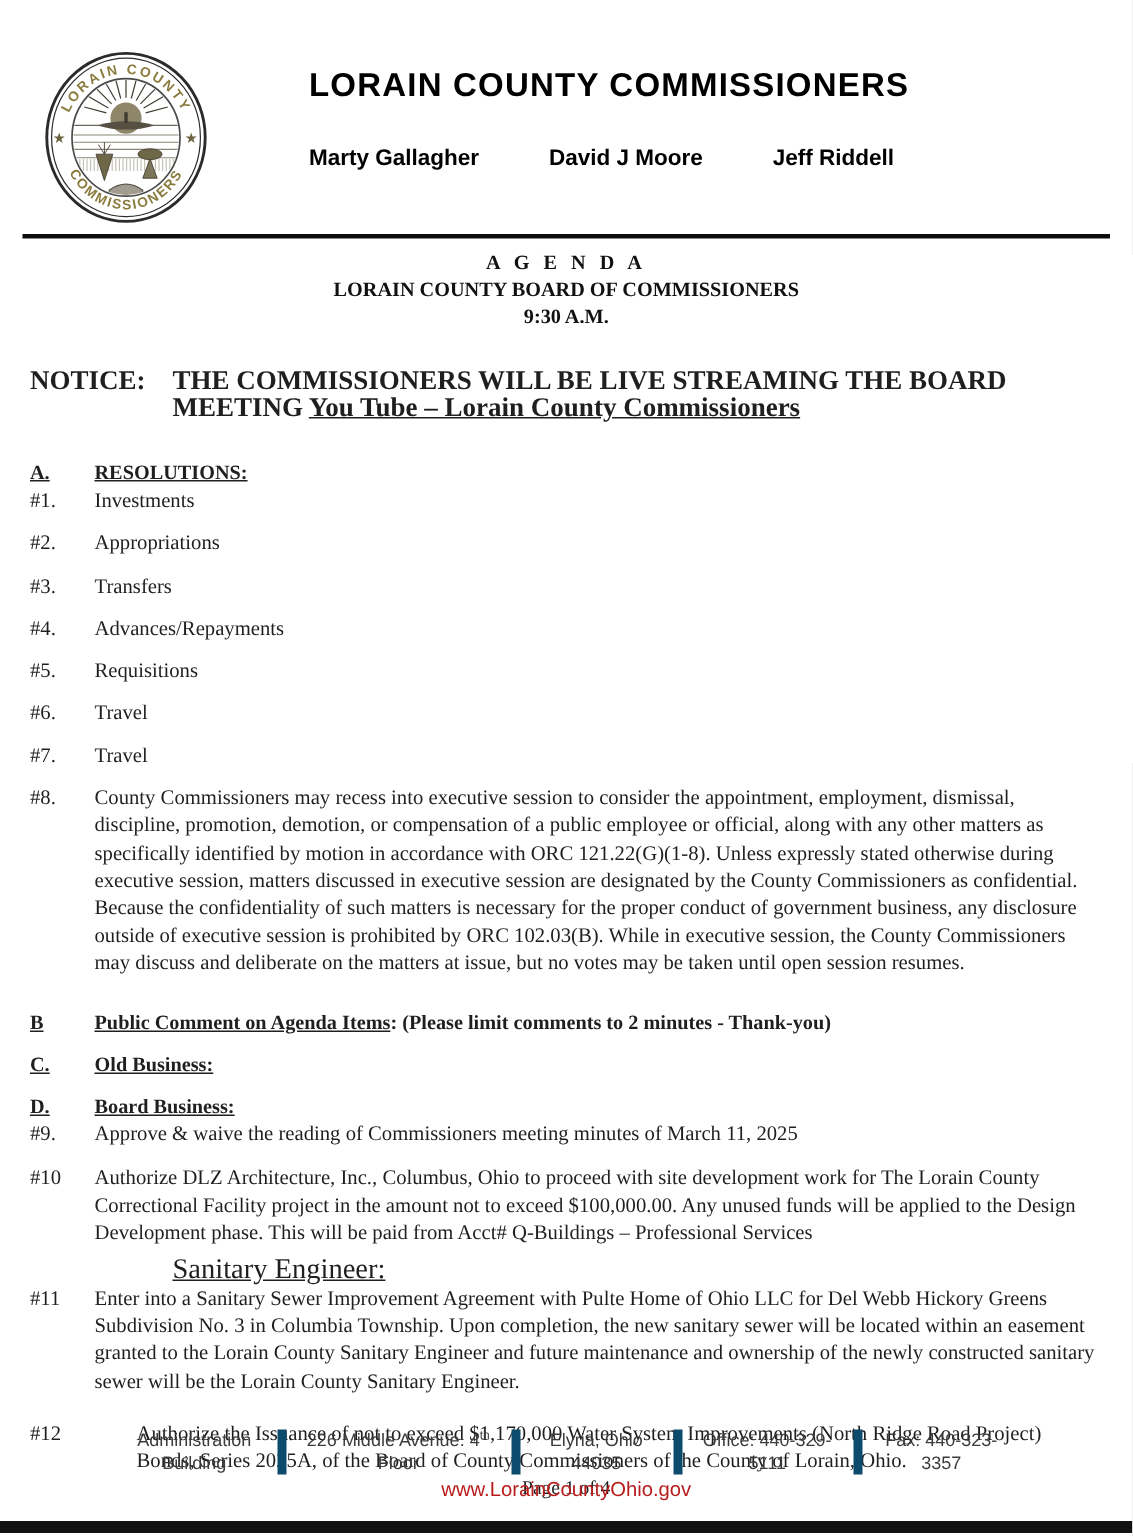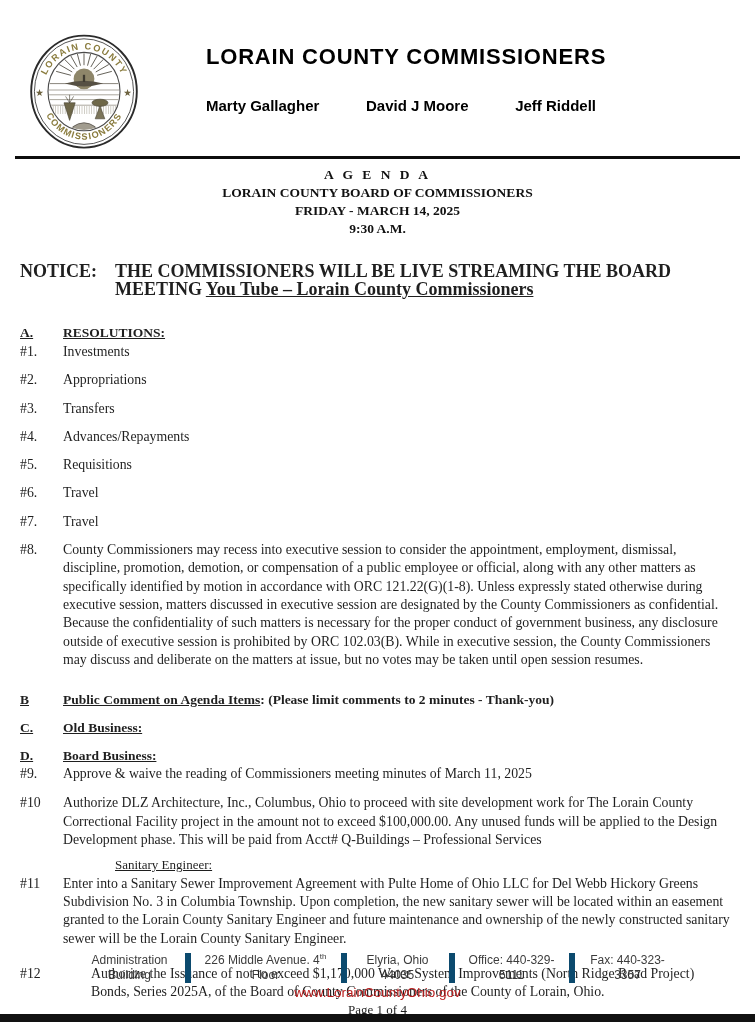--- a/index.html
+++ b/index.html
@@ -43,21 +43,21 @@
   .section-head .suffix{text-decoration:none;}
   .mt-lg{margin-top:26px;}
   .mt-b{margin-top:22px;}
   .item{display:flex;margin:10px 20px 0 20px;font-size:13.8px;line-height:18.3px;}
   .item .num{flex:0 0 43px;}
   .item .txt{flex:1;max-width:676px;}
   .item.tight{margin-top:0;}
   .item.first{margin-top:1px;}
   .item.gap17{margin-top:17px;gap:28px;}
   .item.gap11{margin-top:11px;}
-  .subheading{margin:7px 20px 0 115px;font-size:13px;line-height:18.3px;text-decoration:underline;}
+  .subheading{margin:7px 20px 0 115px;font-size:19px;line-height:18.3px;text-decoration:underline;}
   .pagination{text-align:center;font-size:13px;line-height:18px;margin-top:0;}
   
   .footer{position:absolute;left:0;right:0;bottom:24px;text-align:center;}
   .footer-cols{
     display:flex;justify-content:center;align-items:stretch;
     font-family:"Liberation Sans", sans-serif;font-size:12px;line-height:15px;color:#3c3c3c;
   }
   .fcol{padding:0 11px;display:flex;align-items:flex-start;justify-content:center;}
   .fcol + .fcol{border-left:6px solid #0c4a6e;}
   .fcol .fc-inner{text-align:center;}
@@ -133,21 +133,20 @@
         <span>Jeff Riddell</span>
       </div>
     </div>
   </div>
 
   <div class="rule"></div>
 
   <div class="agenda-block">
     <div class="sp">A G E N D A</div>
     <div>LORAIN COUNTY BOARD OF COMMISSIONERS</div>
-    <div>FRIDAY - MARCH 14, 2025</div>
     <div>9:30 A.M.</div>
   </div>
 
   <div class="notice">
     <div class="notice-label">NOTICE:</div>
     <div class="notice-text"><span>THE COMMISSIONERS WILL BE LIVE STREAMING THE BOARD MEETING </span><span class="doc-link">You Tube – Lorain County Commissioners</span></div>
   </div>
 
   <div class="section-head mt-lg">
     <span class="letter">A.</span>

